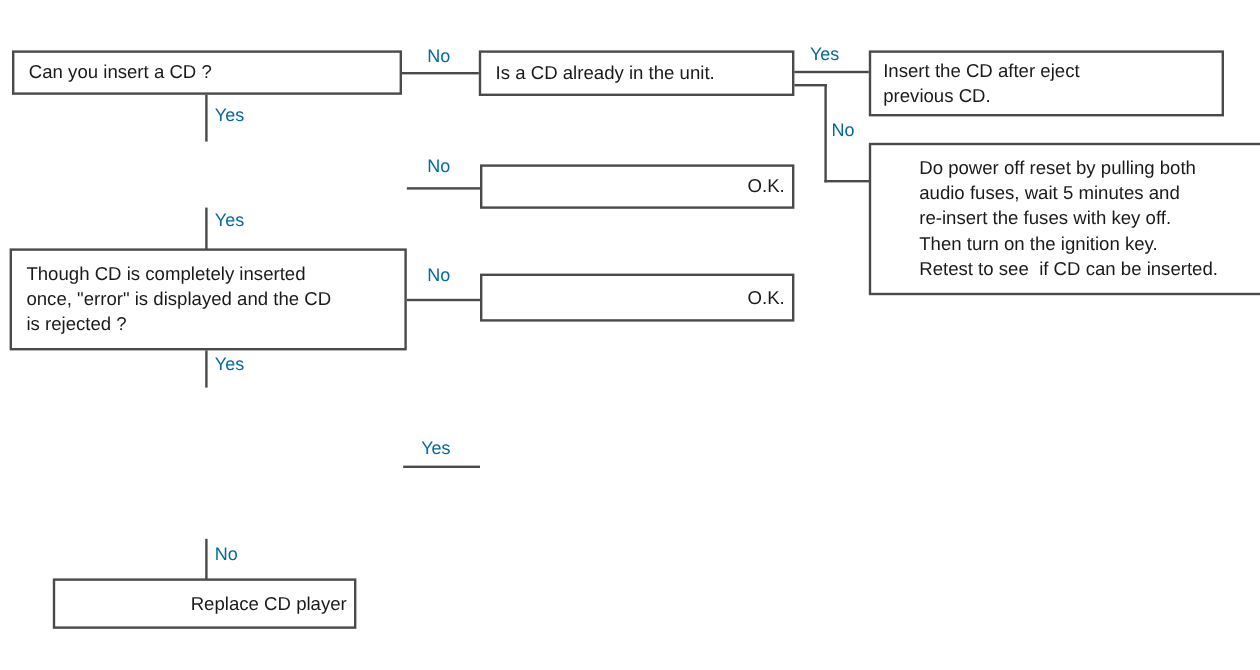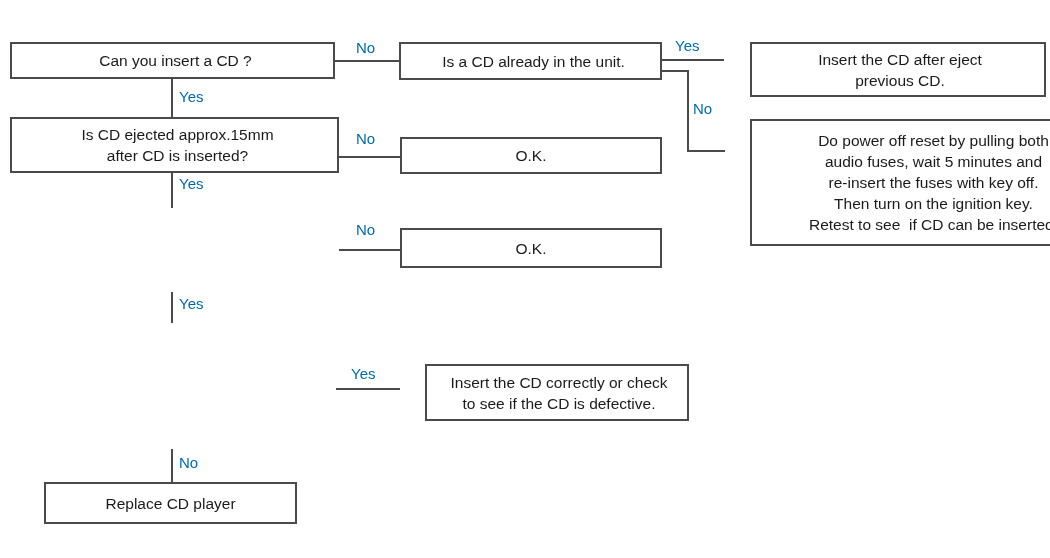--- a/index.html
+++ b/index.html
@@ -18,30 +18,29 @@
     overflow:hidden;
   }
   .node{
     position:absolute;
     border:2px solid var(--border);
     background:#fff;
     display:flex;
     align-items:center;
     font-size:15.5px;
     line-height:21px;
-    text-align:center;
   }
   .node .node-text{
     white-space:pre-wrap;
     display:block;
     width:100%;
   }
   .node.pad12{padding:2px 6px 2px 12px;}
-  .node.pad10{padding:2px 6px 2px 10px;margin-left:26px;}
-  .node.center{justify-content:center;text-align:center;padding:2px 6px;}
+  .node.pad10{padding:2px 6px 2px 10px;}
+  .node.center{justify-content:center;text-align:right;padding:2px 6px;}
   .line{
     position:absolute;
     background:var(--line);
   }
   .elabel{
     position:absolute;
     font-weight:normal;
     font-size:15px;
     color:#0369a1;
   }
@@ -86,40 +85,37 @@
   #lb-no5  {left:179px; top:454px;}
 </style>
 </head>
 <body>
 
 <div class="canvas">
 
   <div class="node pad12" id="n-can-insert">
     <span class="node-text">Can you insert a CD ?</span>
   </div>
-  <div class="node pad12" id="n-ejected-15mm">
-    <span class="node-text">Is CD ejected approx.15mm
-after CD is inserted?</span>
+  <div class="node pad12" id="n-error-displayed">
+    <span class="node-text">Though CD is completely inserted
+once, "error" is displayed and the CD
+is rejected ?</span>
   </div>
   <div class="node pad12" id="n-already-in-unit">
     <span class="node-text">Is a CD already in the unit.</span>
   </div>
 
   <div class="node center" id="n-replace-player">
     <span class="node-text">Replace CD player</span>
   </div>
   <div class="node center" id="n-ok-1">
     <span class="node-text">O.K.</span>
   </div>
   <div class="node center" id="n-ok-2">
     <span class="node-text">O.K.</span>
-  </div>
-  <div class="node pad10" id="n-insert-correctly">
-    <span class="node-text">Insert the CD correctly or check
-to see if the CD is defective.</span>
   </div>
 
   <div class="node pad10" id="n-insert-after-eject">
     <span class="node-text">Insert the CD after eject
 previous CD.</span>
   </div>
   <div class="node pad10" id="n-power-off-reset">
     <span class="node-text">Do power off reset by pulling both
 audio fuses, wait 5 minutes and
 re-insert the fuses with key off.

